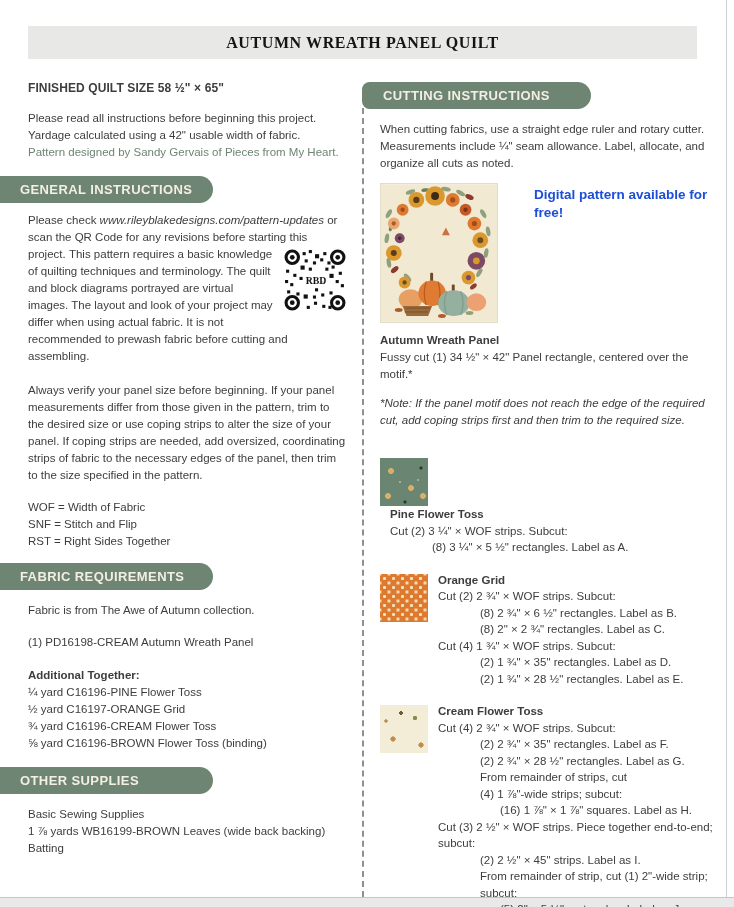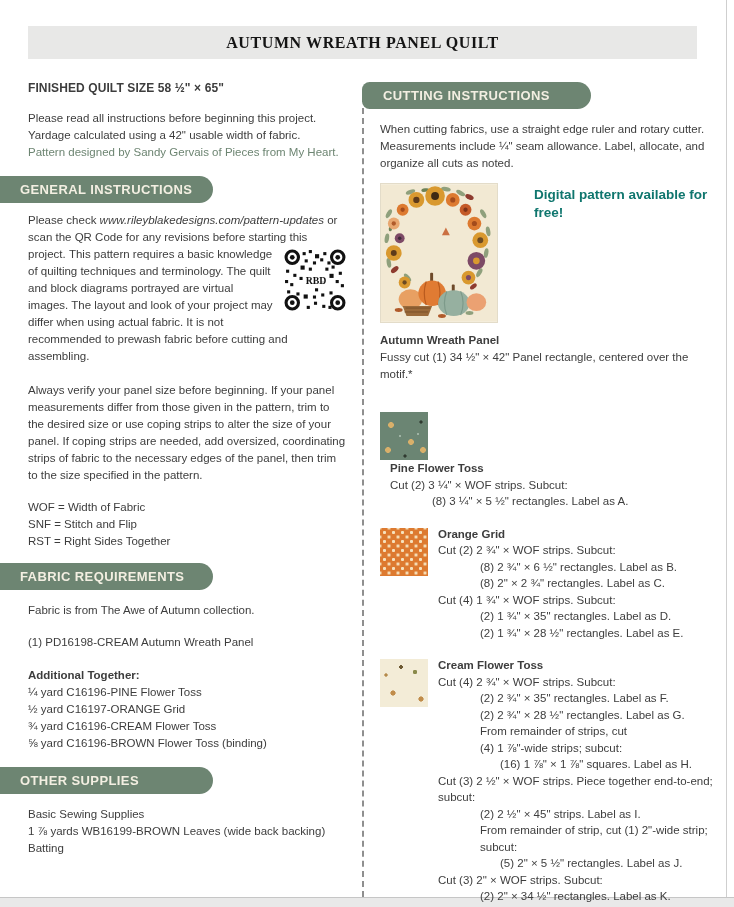--- a/index.html
+++ b/index.html
@@ -37,21 +37,21 @@
   .mt20 { margin-top:15px; } .mt22 { margin-top:13px; } .mt24 { margin-top:15px; }
 
   .qr { float:right; width:62px; height:62px; margin:3px 2px 4px 10px; }
 
   .abbrev .line, .fablist .line, .supplies .line { line-height:17px; }
 
   
   .pad-r { padding-left:18px; padding-right:4px; }
   .figure-row { display:flex; margin-top:11px; }
   .wreath { width:118px; height:140px; flex:0 0 118px; border:1px solid #e3dcc9; }
-  .digital-note { margin-left:36px; margin-top:3px; width:175px; color:#0f766e; font-weight:700; font-size:13.5px; line-height:18px; }
+  .digital-note { margin-left:36px; margin-top:3px; width:175px; color:#1d4ed8; font-weight:700; font-size:13.5px; line-height:18px; }
 
   .cut-section { display:flex; margin-top:16px; }
   .cut-section.first { margin-top:27px;flex-direction:column; }
   .swatch { width:48px; height:48px; flex:0 0 48px; margin-top:2px; }
   .swatch.pine { background-color:#6b8573; background-image:
       radial-gradient(circle at 11px 13px, #d9b06a 2.6px, transparent 3.2px),
       radial-gradient(circle at 31px 30px, #d9b06a 2.6px, transparent 3.2px),
       radial-gradient(circle at 41px 10px, #2f3a30 1.3px, transparent 1.9px),
       radial-gradient(circle at 8px 38px,  #d9b06a 2.6px, transparent 3.2px),
       radial-gradient(circle at 25px 44px, #2f3a30 1.3px, transparent 1.9px),
@@ -262,20 +262,21 @@
             <ellipse cx="62" cy="134" rx="4" ry="2" fill="#b05a2a"></ellipse>
             <ellipse cx="90" cy="131" rx="4" ry="2" fill="#8fa07c"></ellipse>
           </svg>
         </span>
         <div class="digital-note">Digital pattern available for free!</div>
       </div>
 
       <p class="bold mt9">Autumn Wreath Panel</p>
       <p>Fussy cut (1) 34 ½" × 42" Panel rectangle, centered over the motif.*</p>
 
+      <p class="italic mt12">*Note: If the panel motif does not reach the edge of the required cut, add coping strips first and then trim to the required size.</p>
 
       <div class="cut-section first">
         <div class="swatch pine"></div>
         <div class="cut-text">
           <div class="cut-name">Pine Flower Toss</div>
           <div class="cut-line">Cut (2) 3 ¼" × WOF strips. Subcut:</div>
           <div class="cut-line ind1">(8) 3 ¼" × 5 ½" rectangles. Label as A.</div>
         </div>
       </div>
 

